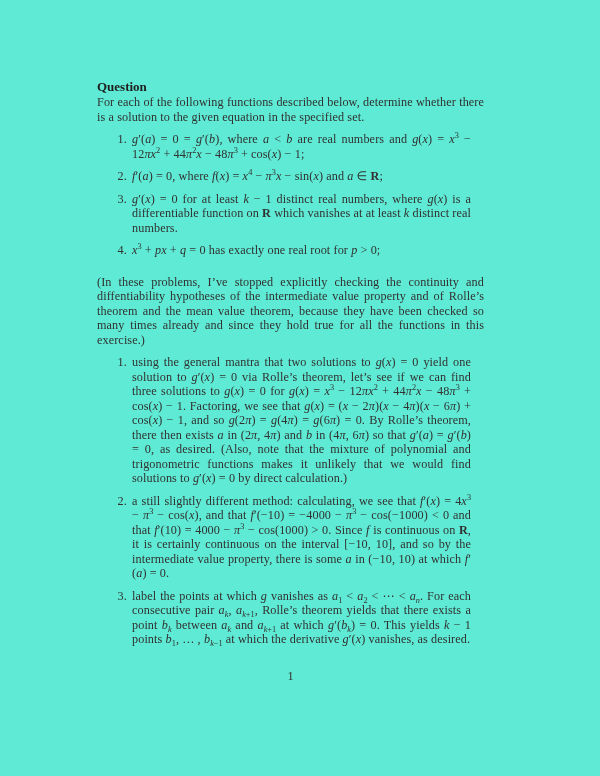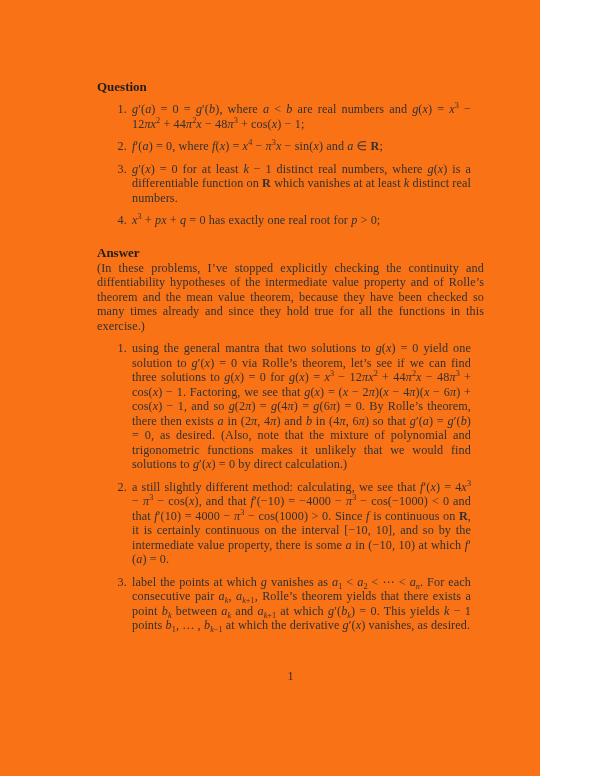--- a/index.html
+++ b/index.html
@@ -1,19 +1,19 @@
 <!DOCTYPE html>
 <html lang="en"><head>
 <meta charset="utf-8">
 <style>
   html, body { margin:0; padding:0; background:#ffffff; }
   .page {
     position:relative;
-    width:540px; height:776px;
-    background:#f97316;
+    width:600px; height:776px;
+    background:#5eead4;
     font-family:"Liberation Serif", serif;
     color:#313131;
     overflow:hidden;
   }
   .content {
     position:absolute;
     left:97px; top:79px; width:387px;
   }
   h2.sect {
     font-size:13px; line-height:15px;
@@ -52,30 +52,30 @@
   }
 </style>
 </head>
 <body>
 
 <div class="page">
   <div class="content">
 
     <section>
       <h2 class="sect">Question</h2>
+      <p class="intro">For each of the following functions described below, determine whether there is a solution to the given equation in the specified set.</p>
       <ol class="math-list">
         <li><i>g</i>′(<i>a</i>) = 0 = <i>g</i>′(<i>b</i>), where <i>a</i> &lt; <i>b</i> are real numbers and <i>g</i>(<i>x</i>) = <i>x</i><sup>3</sup> − 12<i>πx</i><sup>2</sup> + 44<i>π</i><sup>2</sup><i>x</i> − 48<i>π</i><sup>3</sup> + cos(<i>x</i>) − 1;</li>
         <li><i>f</i>′(<i>a</i>) = 0, where <i>f</i>(<i>x</i>) = <i>x</i><sup>4</sup> − <i>π</i><sup>3</sup><i>x</i> − sin(<i>x</i>) and <i>a</i> ∈ <b>R</b>;</li>
         <li><i>g</i>′(<i>x</i>) = 0 for at least <i>k</i> − 1 distinct real numbers, where <i>g</i>(<i>x</i>) is a differentiable function on <b>R</b> which vanishes at at least <i>k</i> distinct real numbers.</li>
         <li><i>x</i><sup>3</sup> + <i>px</i> + <i>q</i> = 0 has exactly one real root for <i>p</i> &gt; 0;</li>
       </ol>
     </section>
 
     <section class="answer-section">
-      <h2 class="sect">Answer</h2>
       <p class="intro">(In these problems, I’ve stopped explicitly checking the continuity and diffentiability hypotheses of the intermediate value property and of Rolle’s theorem and the mean value theorem, because they have been checked so many times already and since they hold true for all the functions in this exercise.)</p>
       <ol class="math-list">
         <li>using the general mantra that two solutions to <i>g</i>(<i>x</i>) = 0 yield one solution to <i>g</i>′(<i>x</i>) = 0 via Rolle’s theorem, let’s see if we can find three solutions to <i>g</i>(<i>x</i>) = 0 for <i>g</i>(<i>x</i>) = <i>x</i><sup>3</sup> − 12<i>πx</i><sup>2</sup> + 44<i>π</i><sup>2</sup><i>x</i> − 48<i>π</i><sup>3</sup> + cos(<i>x</i>) − 1. Factoring, we see that <i>g</i>(<i>x</i>) = (<i>x</i> − 2<i>π</i>)(<i>x</i> − 4<i>π</i>)(<i>x</i> − 6<i>π</i>) + cos(<i>x</i>) − 1, and so <i>g</i>(2<i>π</i>) = <i>g</i>(4<i>π</i>) = <i>g</i>(6<i>π</i>) = 0. By Rolle’s theorem, there then exists <i>a</i> in (2<i>π</i>, 4<i>π</i>) and <i>b</i> in (4<i>π</i>, 6<i>π</i>) so that <i>g</i>′(<i>a</i>) = <i>g</i>′(<i>b</i>) = 0, as desired. (Also, note that the mixture of polynomial and trigonometric functions makes it unlikely that we would find solutions to <i>g</i>′(<i>x</i>) = 0 by direct calculation.)</li>
         <li>a still slightly different method: calculating, we see that <i>f</i>′(<i>x</i>) = 4<i>x</i><sup>3</sup> − <i>π</i><sup>3</sup> − cos(<i>x</i>), and that <i>f</i>′(−10) = −4000 − <i>π</i><sup>3</sup> − cos(−1000) &lt; 0 and that <i>f</i>′(10) = 4000 − <i>π</i><sup>3</sup> − cos(1000) &gt; 0. Since <i>f</i> is continuous on <b>R</b>, it is certainly continuous on the interval [−10, 10], and so by the intermediate value property, there is some <i>a</i> in (−10, 10) at which <i>f</i>′(<i>a</i>) = 0.</li>
         <li>label the points at which <i>g</i> vanishes as <i>a</i><sub>1</sub> &lt; <i>a</i><sub>2</sub> &lt; ⋯ &lt; <i>a</i><sub><i>n</i></sub>. For each consecutive pair <i>a</i><sub><i>k</i></sub>, <i>a</i><sub><i>k</i>+1</sub>, Rolle’s theorem yields that there exists a point <i>b</i><sub><i>k</i></sub> between <i>a</i><sub><i>k</i></sub> and <i>a</i><sub><i>k</i>+1</sub> at which <i>g</i>′(<i>b</i><sub><i>k</i></sub>) = 0. This yields <i>k</i> − 1 points <i>b</i><sub>1</sub>, … , <i>b</i><sub><i>k</i>−1</sub> at which the derivative <i>g</i>′(<i>x</i>) vanishes, as desired.</li>
       </ol>
     </section>
 
   </div>
 

